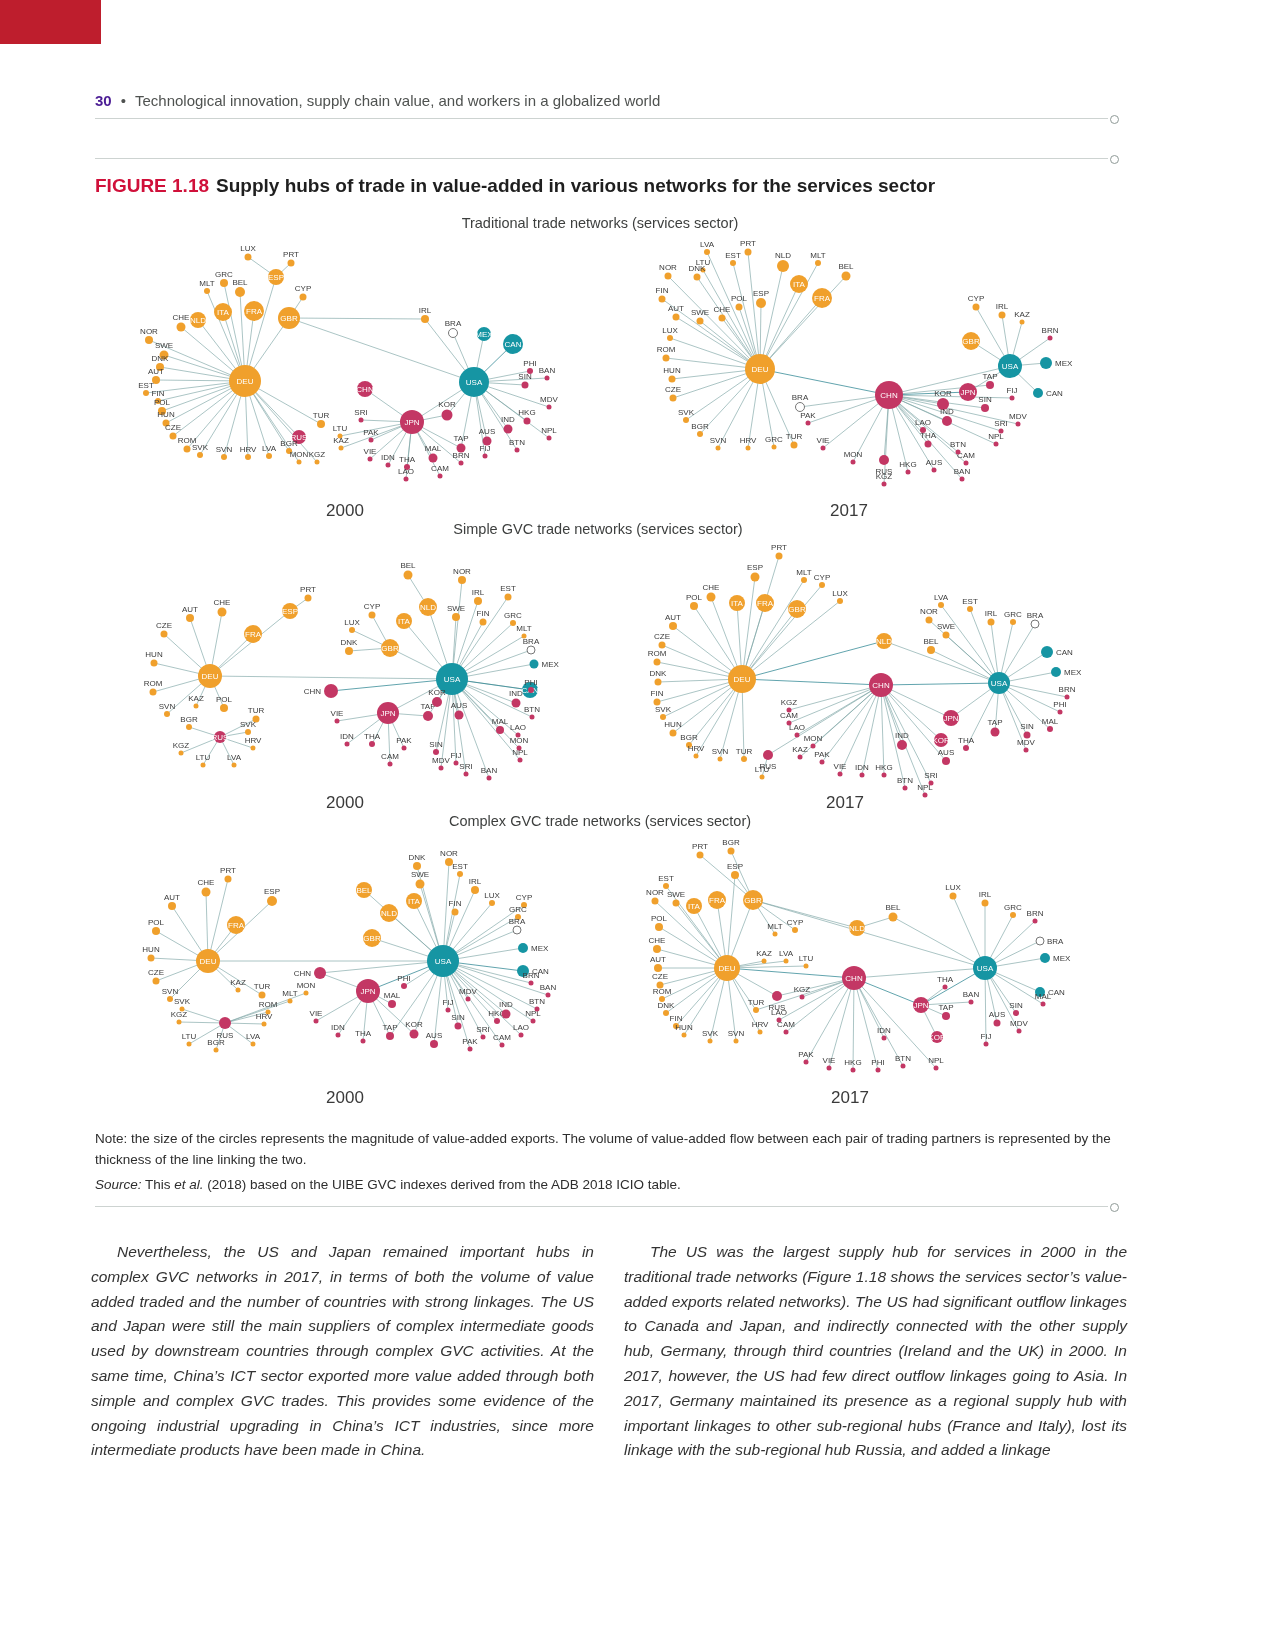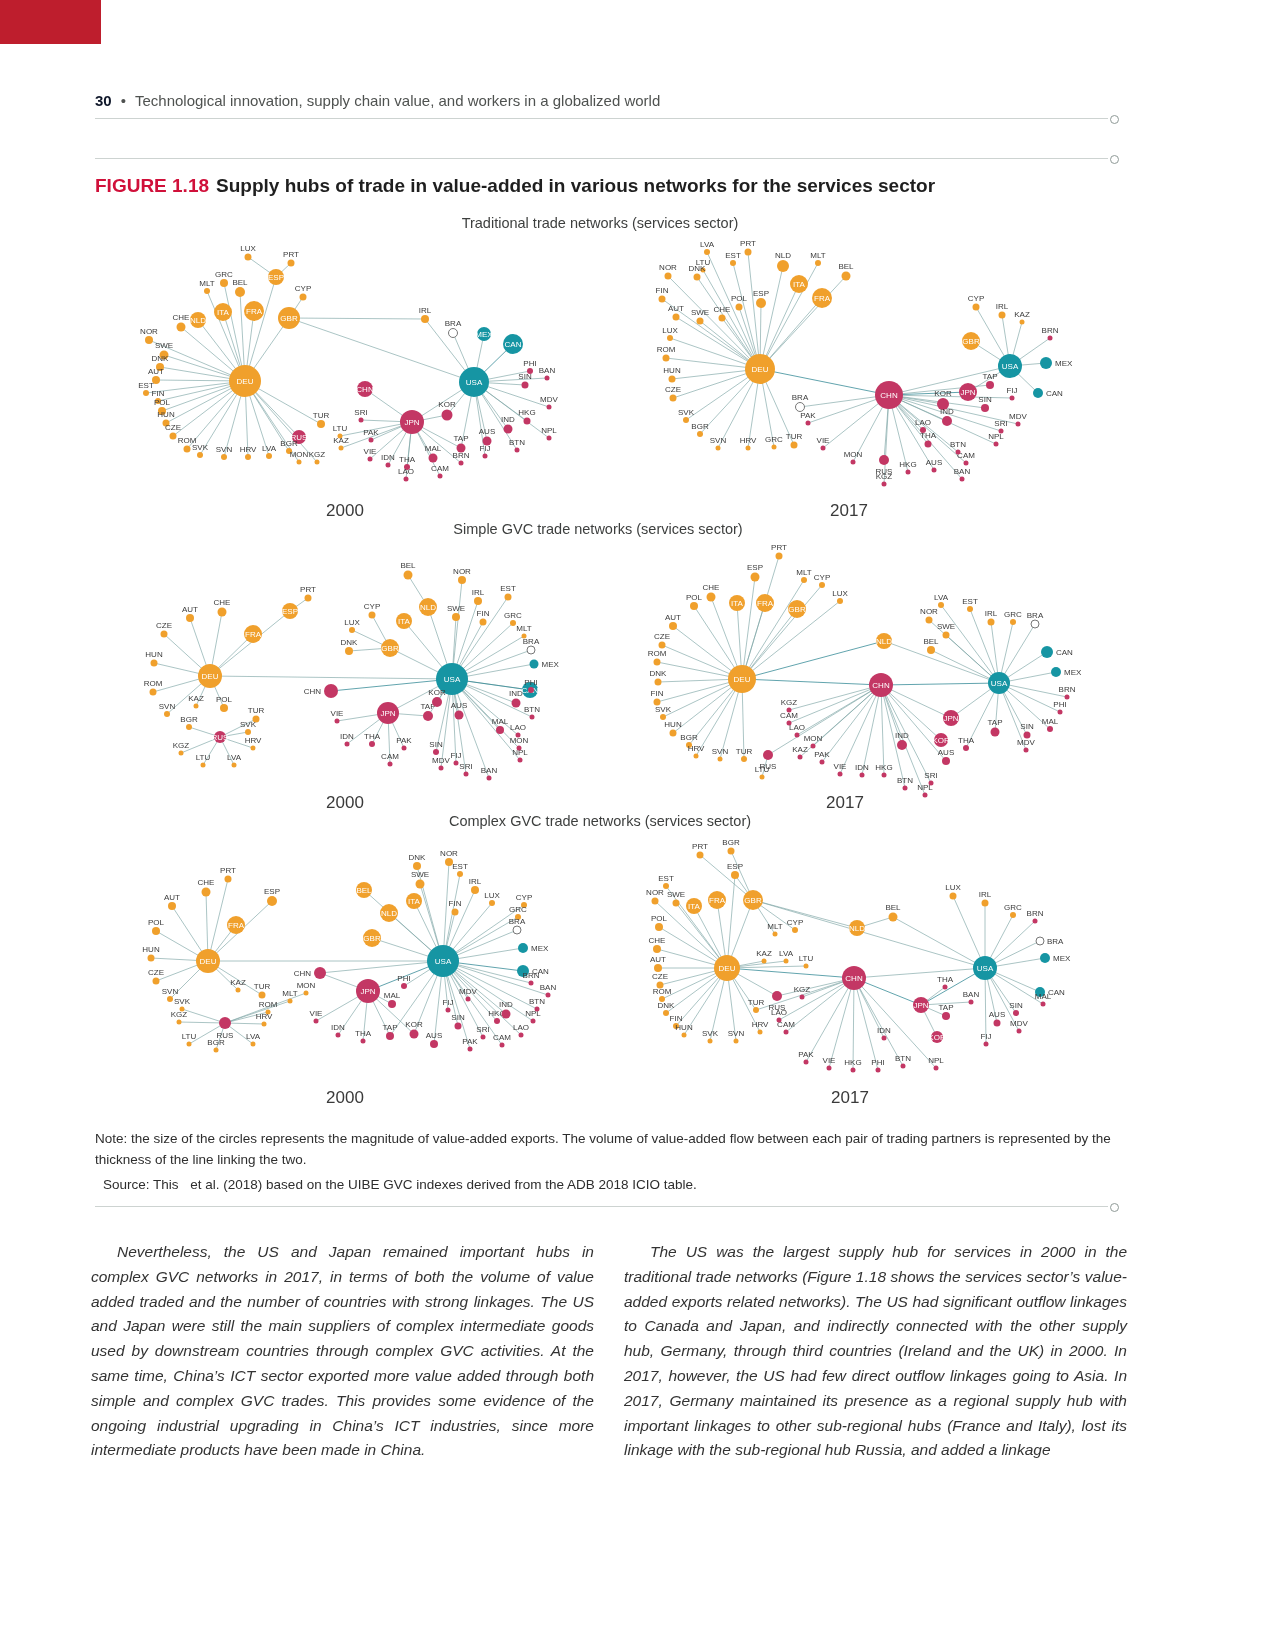--- a/index.html
+++ b/index.html
@@ -1,33 +1,33 @@
 <!DOCTYPE html>
 <html><head>
 <meta charset="utf-8">
 <style>
   html,body{margin:0;padding:0;background:#ffffff;}
   body{font-family:"Liberation Sans",sans-serif;}
   .page{position:relative;width:1275px;height:1650px;background:#fff;overflow:hidden;}
   .red-block{position:absolute;left:0;top:0;width:101px;height:44px;background:#BE1E2D;}
   .header{position:absolute;left:95px;top:92px;font-size:15px;color:#4f5250;white-space:nowrap;}
-  .header .pagenum{font-weight:bold;color:#0f172a;margin-right:9px;}
+  .header .pagenum{font-weight:bold;color:#4c1d95;margin-right:9px;}
   .header .bullet{margin-right:9px;color:#4f5250;}
   .rule{position:absolute;left:95px;width:1013px;height:0;border-top:1px solid #cdd3d1;}
   .rule::after{content:"";position:absolute;right:-11px;top:-4.5px;width:7px;height:7px;border:1.4px solid #8f9a97;border-radius:50%;background:#fff;}
   .rule-1{top:118px;}
   .rule-2{top:158px;}
   .rule-3{top:1206px;}
   .fig-heading{position:absolute;left:95px;top:175px;font-size:19px;font-weight:bold;color:#1f1f1f;}
   .fig-heading .fig-label{color:#D0103A;margin-right:7px;}
   .fig-svg{position:absolute;left:85px;top:200px;}
   .note{position:absolute;left:95px;top:1128px;width:1032px;font-size:13.5px;line-height:1.58;color:#2e2e2e;}
   .note .ital{}
   .source{position:absolute;left:95px;top:1177px;width:1032px;font-size:13.5px;color:#2e2e2e;}
-  .source .ital{margin-left:8px;}
+  .source .ital{font-style:italic;}
   .columns{position:absolute;left:91px;top:1240px;width:1036px;display:flex;gap:30px;font-style:italic;}
   .col{width:503px;font-size:15.5px;line-height:1.6;color:#333;text-align:justify;text-indent:26px;}
   svg text{font-family:"Liberation Sans",sans-serif;}
   .row-title{font-size:14.5px;fill:#3d3f3e;}
   .year{font-size:17px;fill:#3a3a3a;}
   .nlabel{font-size:8px;fill:#3b3b3b;}
   .nlabel-in{fill:#ffffff;}
   .edge{stroke:#7BA3A3;stroke-width:0.8;opacity:0.8;}
   .edge.thick{stroke:#2F8793;opacity:0.95;}
 </style>

